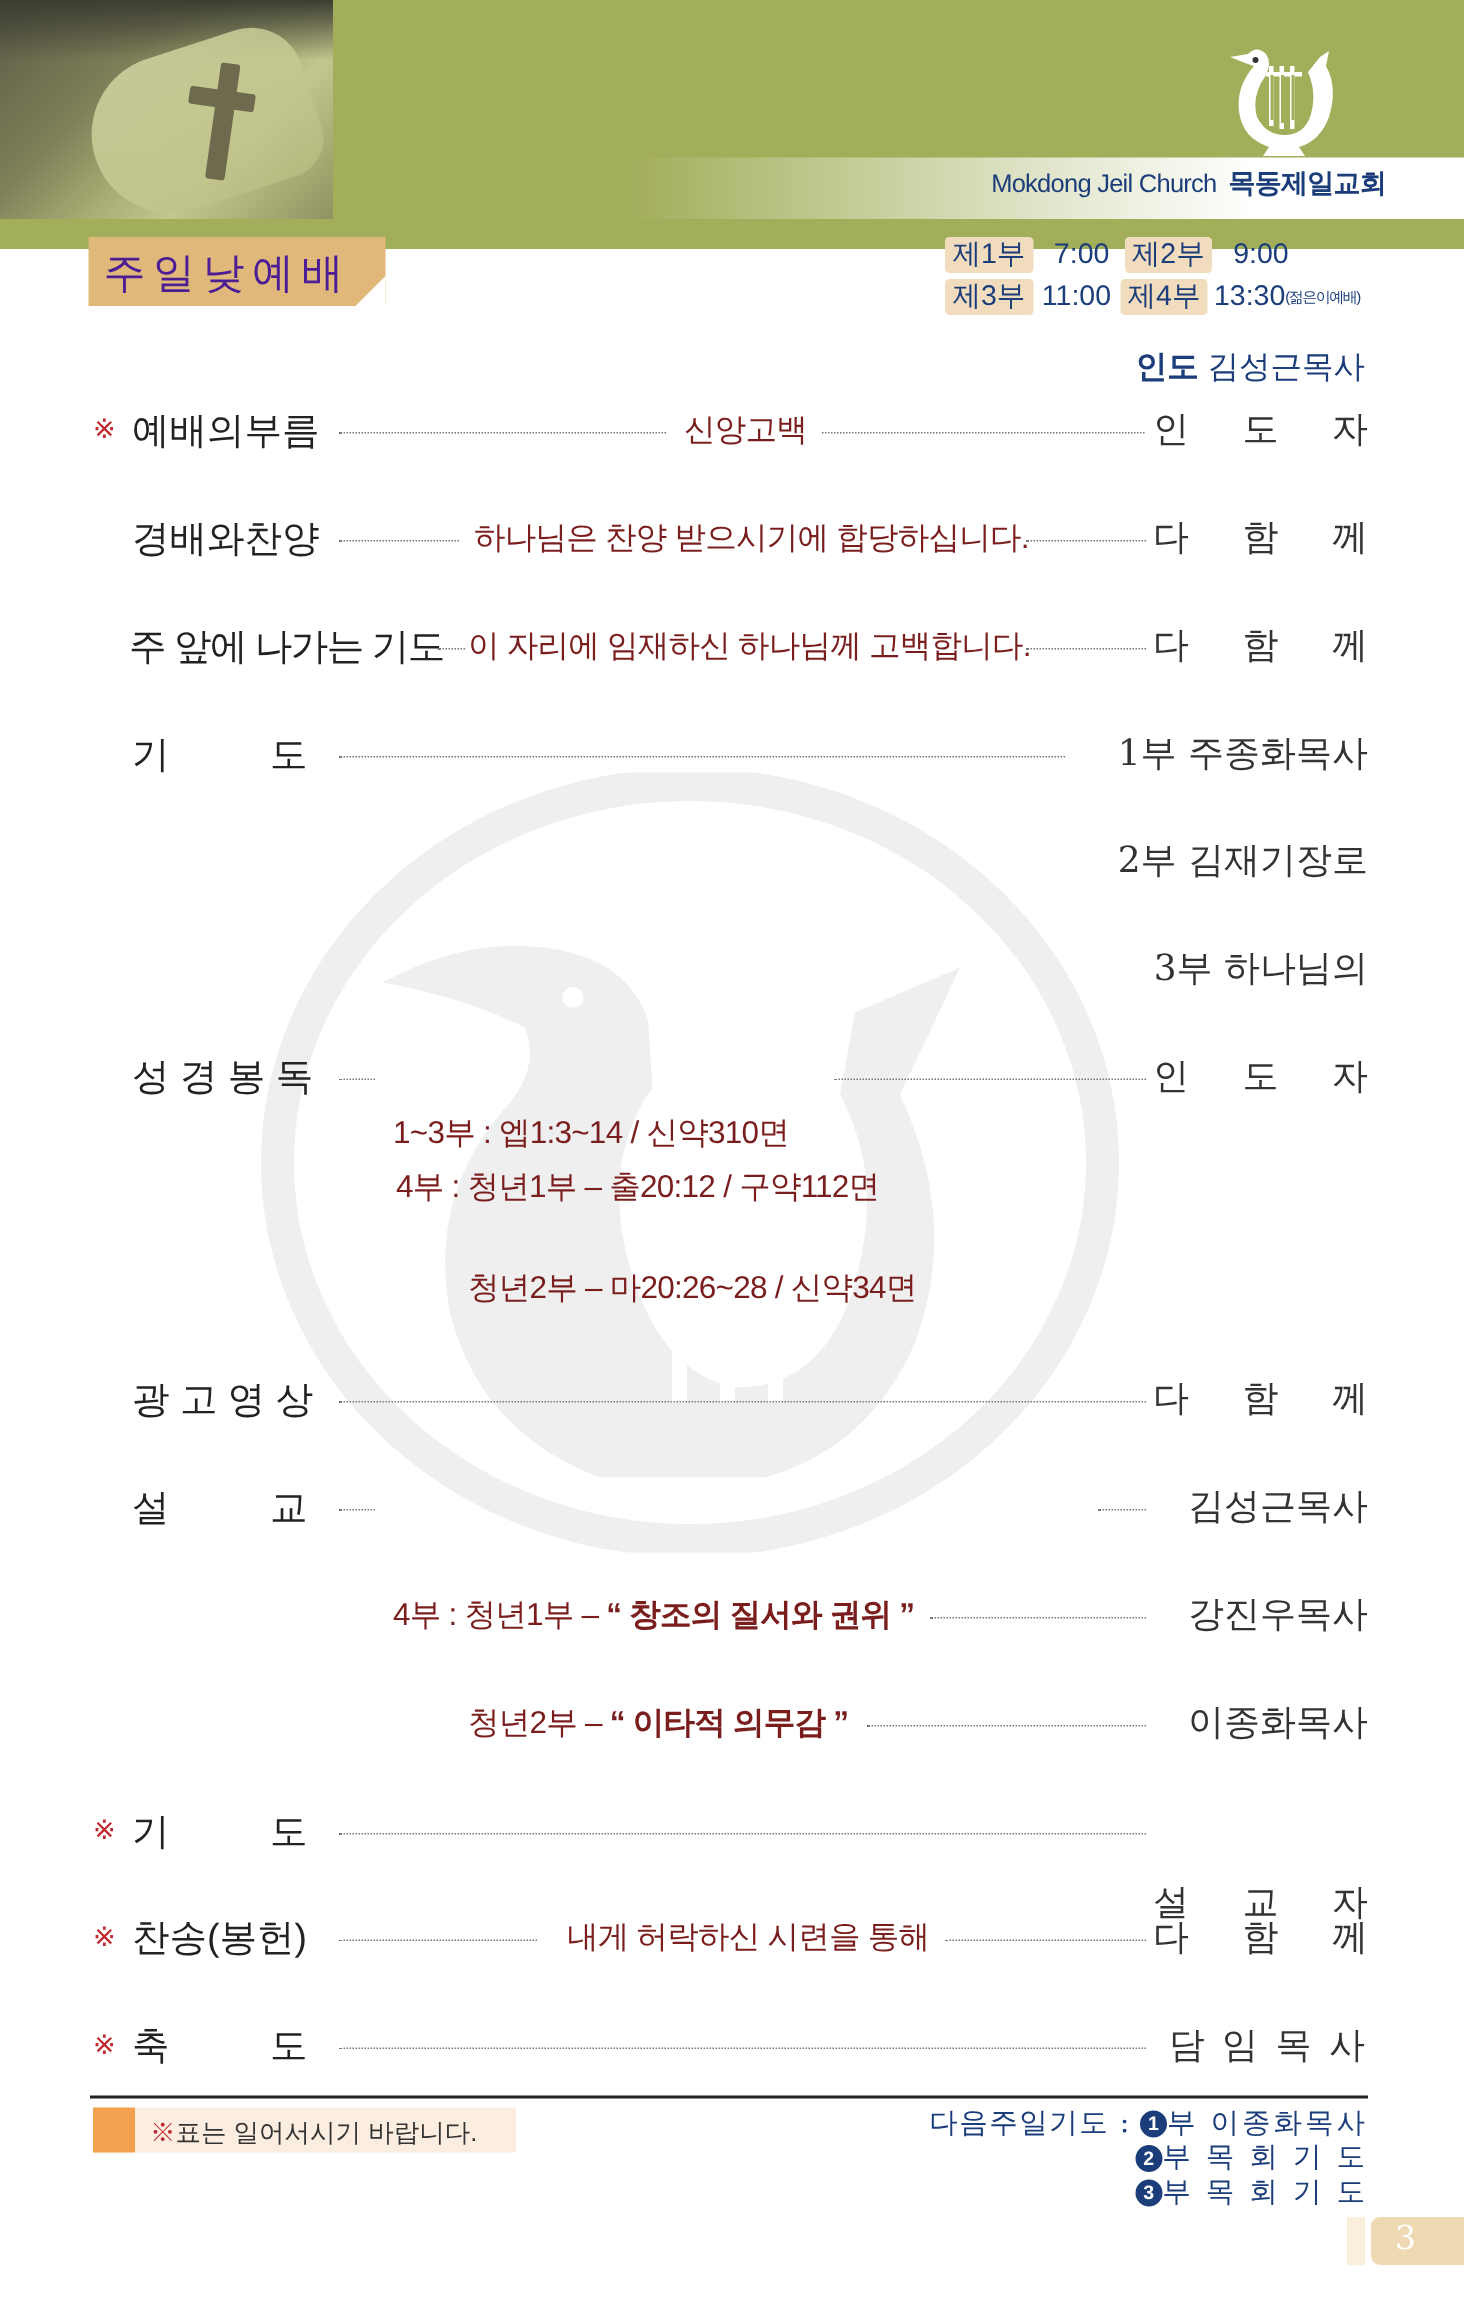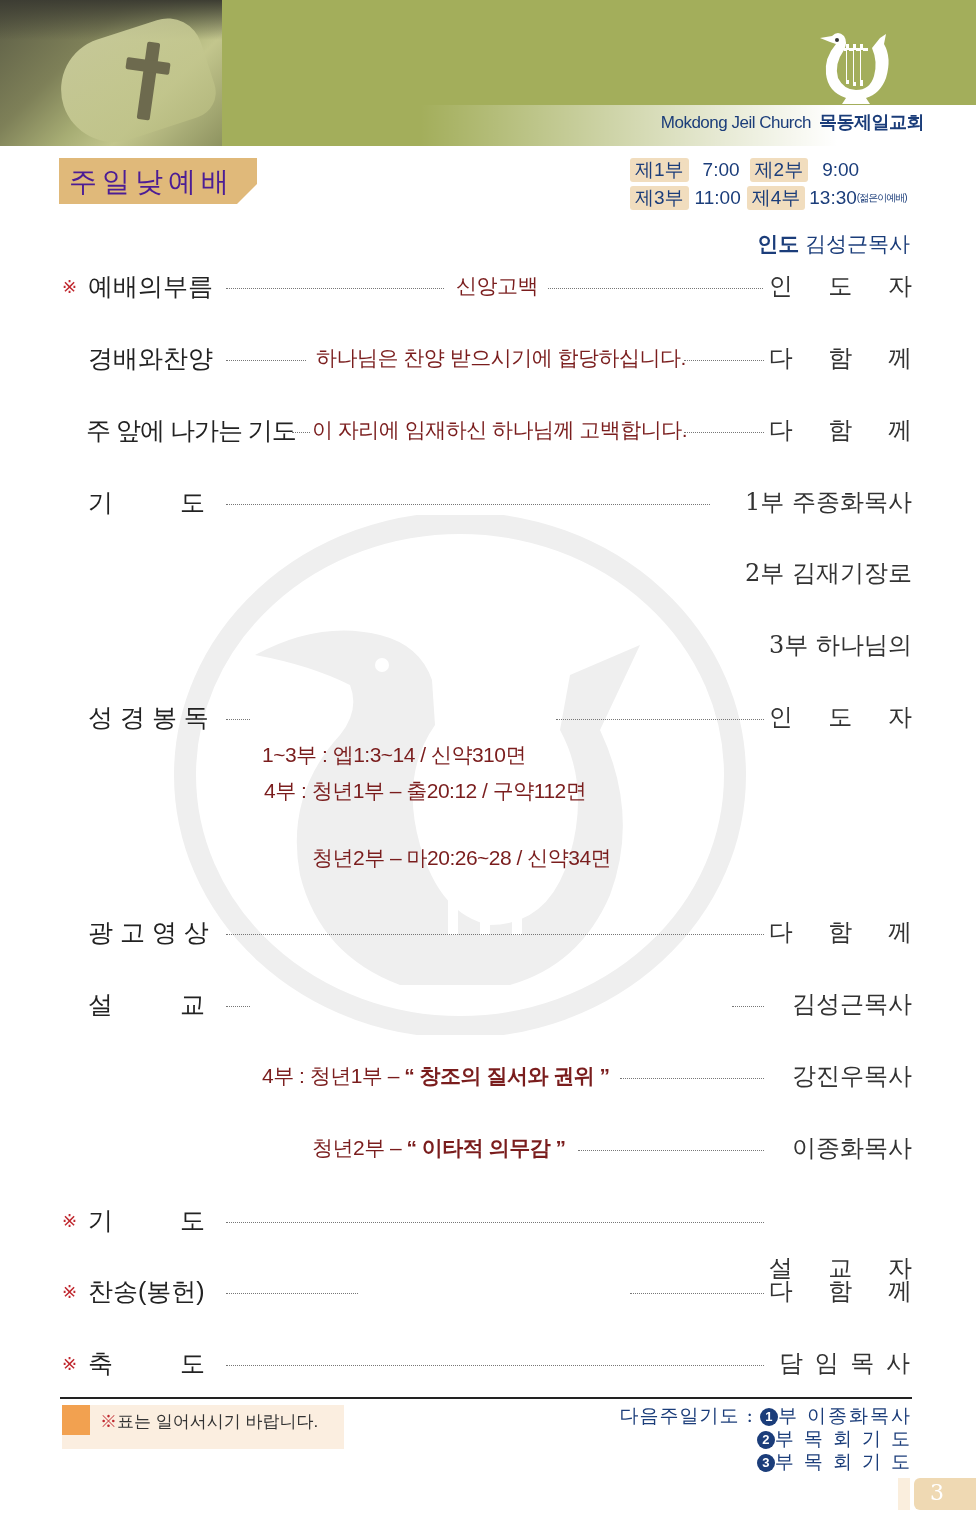--- a/index.html
+++ b/index.html
@@ -1,20 +1,20 @@
 <!DOCTYPE html>
 <html><head>
 <meta charset="utf-8">
 <style>
   * { box-sizing: border-box; margin: 0; padding: 0; }
   html, body { width: 976px; height: 1536px; background: #ffffff; overflow: hidden; }
   body { position: relative; font-family: "DejaVu Sans", sans-serif; color: #222; }
 
   
-  .banner { position: absolute; left: 0; top: 0; width: 976px; height: 146px; background: #a3ae5b; overflow: hidden; }
+  .banner { position: absolute; left: 0; top: 0; width: 976px; height: 166px; background: #a3ae5b; overflow: hidden; }
   .banner .photo { position: absolute; left: 0; top: 0; width: 222px; height: 146px;
     background: linear-gradient(135deg, #5a5b45 0%, #7e8058 35%, #a7ad74 55%, #c3c68d 70%, #8e9360 100%); }
   .banner .photo .hands { position: absolute; left: 60px; top: 30px; width: 150px; height: 105px; border-radius: 60px 40px 30px 60px;
     background: linear-gradient(160deg, #d4d6a4, #b8bc80); opacity: .85; transform: rotate(-18deg); }
   .banner .photo .dark { position: absolute; left: 0; top: 0; width: 222px; height: 40px; background: linear-gradient(180deg, #3d3d33, rgba(61,61,51,0)); }
   .banner .photo .cross-v { position: absolute; left: 142px; top: 42px; width: 13px; height: 78px; background: #6d6a4e; border-radius: 2px; transform: rotate(8deg); }
   .banner .photo .cross-h { position: absolute; left: 126px; top: 60px; width: 44px; height: 12px; background: #6d6a4e; border-radius: 2px; transform: rotate(8deg); }
   .banner .fade { position: absolute; left: 420px; top: 105px; width: 556px; height: 41px;
     background: linear-gradient(90deg, rgba(255,255,255,0) 0%, rgba(255,255,255,0.75) 55%, #ffffff 75%); }
   .banner .church-name { position: absolute; right: 52px; top: 110px; font-family: "Liberation Sans", sans-serif; font-size: 17px; color: #1b3d7a; letter-spacing: -0.5px; white-space: nowrap; }
@@ -43,21 +43,21 @@
   .row-item { position: absolute; left: 60px; width: 852px; height: 40px; }
   .mark { position: absolute; left: 2px; top: 8px; font-size: 18px; color: #c0282f; }
   .name { position: absolute; left: 28px; top: 2px; font-family: "Liberation Sans", sans-serif; font-size: 25px; color: #222; white-space: nowrap; }
   .dots { position: absolute; top: 20px; height: 0; border-top: 1px dotted #777; }
   .content { position: absolute; top: 4px; font-family: "Liberation Sans", sans-serif; font-size: 21px; color: #7a1d1d; white-space: nowrap; letter-spacing: -0.5px; }
   .content b { font-weight: bold; }
   .role { position: absolute; right: 0; top: 2px; font-family: "DejaVu Serif", serif; font-size: 24px; color: #333; white-space: nowrap; }
 
   .rule { position: absolute; left: 60px; top: 1397px; width: 852px; height: 2px; background: #222; }
 
-  .stand-note { position: absolute; left: 62px; top: 1405px; width: 282px; height: 44px; background: #fbeee0; }
+  .stand-note { position: absolute; left: 62px; top: 1405px; width: 282px; height: 30px; background: #fbeee0; }
   .stand-note .bar { position: absolute; left: 0; top: 0; width: 28px; height: 30px; background: #f2a150; }
   .stand-note .txt { position: absolute; left: 38px; top: 5px; font-family: "Liberation Sans", sans-serif; font-size: 17px; color: #333; }
   .stand-note .txt .x { color: #c0282f; }
 
   .next-prayer { position: absolute; right: 64px; top: 1404px; text-align: right; font-family: "DejaVu Serif", serif; font-size: 19px; color: #1b3d7a; line-height: 23px; }
   .next-prayer .num { display: inline-block; width: 18px; height: 18px; border-radius: 50%; background: #1b3d7a; color: #fff; font-family: "Liberation Sans", sans-serif; font-size: 13px; font-weight: bold; text-align: center; line-height: 18px; vertical-align: 1px; }
   .next-prayer .lbl { letter-spacing: 1px; }
   .next-prayer .who { letter-spacing: 2px; }
 
   .page-num { position: absolute; left: 914px; top: 1478px; width: 62px; height: 32px; background: #efd9b3; border-radius: 6px 0 0 6px; }
@@ -210,20 +210,21 @@
   <span class="mark">※</span>
   <span class="name" style="word-spacing:60px;">기 도</span>
   <span class="dots" style="left:166px;width:538px;"></span>
   <span class="role" style="letter-spacing:14px;margin-right:-14px;margin-top:48px;">설 교 자</span>
 </div>
 
 <div class="row-item" style="top:1273px;">
   <span class="mark">※</span>
   <span class="name">찬송(봉헌)</span>
   <span class="dots" style="left:166px;width:132px;"></span>
+  <span class="content" style="left:318px;">내게 허락하신 시련을 통해</span>
   <span class="dots" style="left:570px;width:134px;"></span>
   <span class="role" style="letter-spacing:14px;margin-right:-14px;">다 함 께</span>
 </div>
 
 <div class="row-item" style="top:1345px;">
   <span class="mark">※</span>
   <span class="name" style="word-spacing:60px;">축 도</span>
   <span class="dots" style="left:166px;width:538px;"></span>
   <span class="role" style="letter-spacing:2px;">담 임 목 사</span>
 </div>

